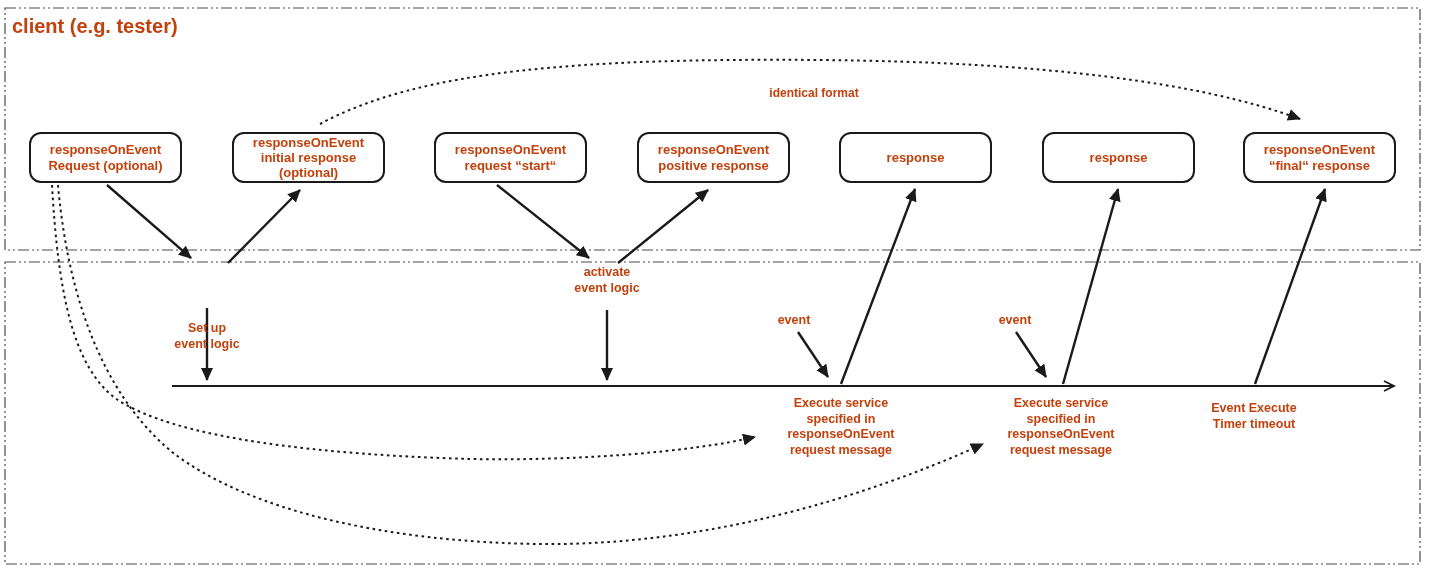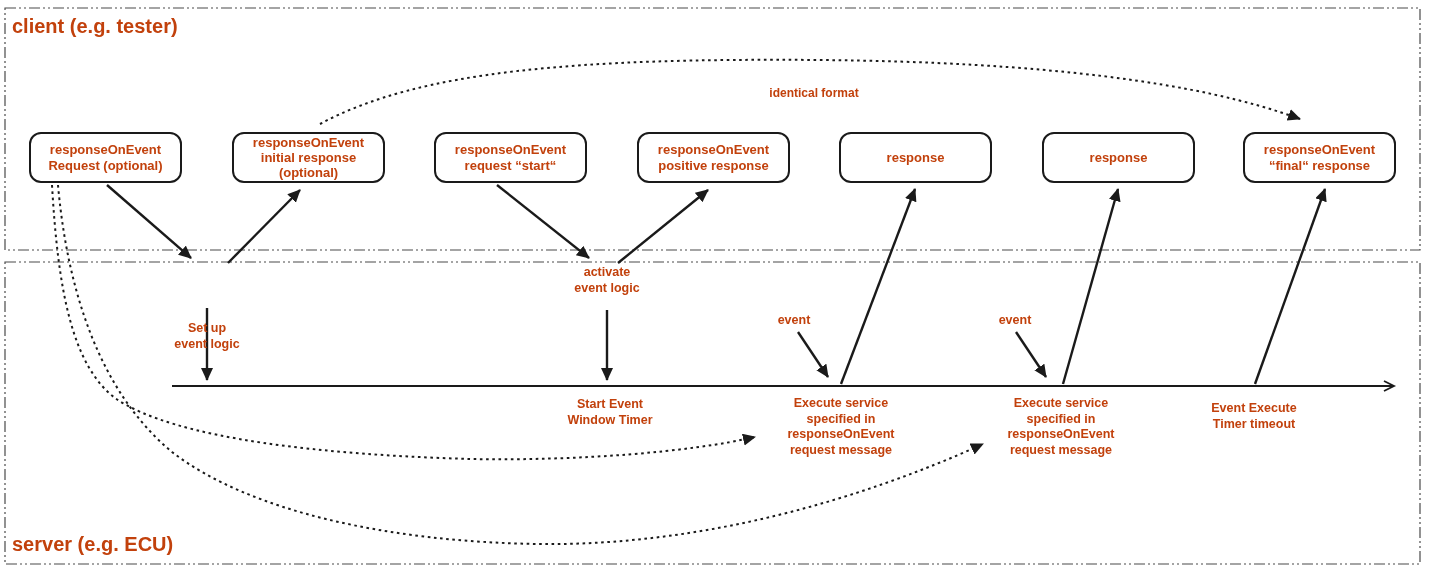--- a/index.html
+++ b/index.html
@@ -53,21 +53,20 @@
     <line x1="1016" y1="332" x2="1046" y2="377" stroke="#1a1a1a" stroke-width="2.4" marker-end="url(#mArrow)"></line>
     <line x1="1063" y1="384" x2="1118" y2="189" stroke="#1a1a1a" stroke-width="2.4" marker-end="url(#mArrow)"></line>
     <line x1="1255" y1="384" x2="1325" y2="189" stroke="#1a1a1a" stroke-width="2.4" marker-end="url(#mArrow)"></line>
 
     <path d="M 320,124 C 420,70 580,58 820,60 C 1040,62 1200,82 1300,119" fill="none" stroke="#1a1a1a" stroke-width="2" stroke-dasharray="2.6 3.6" marker-end="url(#mArrow)"></path>
     <path d="M 52,185 C 58,290 72,365 115,398 C 175,440 330,455 470,459 C 580,461 690,452 755,437" fill="none" stroke="#1a1a1a" stroke-width="2" stroke-dasharray="2.6 3.6" marker-end="url(#mArrow)"></path>
     <path d="M 58,185 C 70,320 115,405 172,452 C 250,512 390,542 540,544 C 700,546 860,500 983,444" fill="none" stroke="#1a1a1a" stroke-width="2" stroke-dasharray="2.6 3.6" marker-end="url(#mArrow)"></path>
   </svg>
 
   <div class="hdr" style="left:12px; top:15px;">client (e.g. tester)</div>
-  <div class="hdr" style="left:12px; top:533px;">server (e.g. ECU)</div>
 
   <div class="node" style="left:29px;  top:132px; width:153px; height:51px;">responseOnEvent
 Request (optional)</div>
   <div class="node" style="left:232px; top:132px; width:153px; height:51px; line-height:1.18;">responseOnEvent
 initial response
 (optional)</div>
   <div class="node" style="left:434px; top:132px; width:153px; height:51px;">responseOnEvent
 request “start“</div>
   <div class="node" style="left:637px; top:132px; width:153px; height:51px;">responseOnEvent
 positive response</div>
@@ -76,22 +75,20 @@
   <div class="node" style="left:1243px; top:132px; width:153px; height:51px;">responseOnEvent
 “final“ response</div>
 
   <div class="lbl" style="left:734px; top:42px;  width:160px; font-size:12px;margin-top:44px;">identical format</div>
   <div class="lbl" style="left:147px; top:273px; width:120px;margin-top:48px;">Set up
 event logic</div>
   <div class="lbl" style="left:547px; top:265px; width:120px;">activate
 event logic</div>
   <div class="lbl" style="left:754px; top:313px; width:80px;">event</div>
   <div class="lbl" style="left:975px; top:313px; width:80px;">event</div>
-  <div class="lbl" style="left:530px; top:397px; width:160px;">Start Event
-Window Timer</div>
   <div class="lbl" style="left:761px; top:396px; width:160px;">Execute service
 specified in
 responseOnEvent
 request message</div>
   <div class="lbl" style="left:981px; top:396px; width:160px;">Execute service
 specified in
 responseOnEvent
 request message</div>
   <div class="lbl" style="left:1174px; top:401px; width:160px;">Event Execute
 Timer timeout</div>

